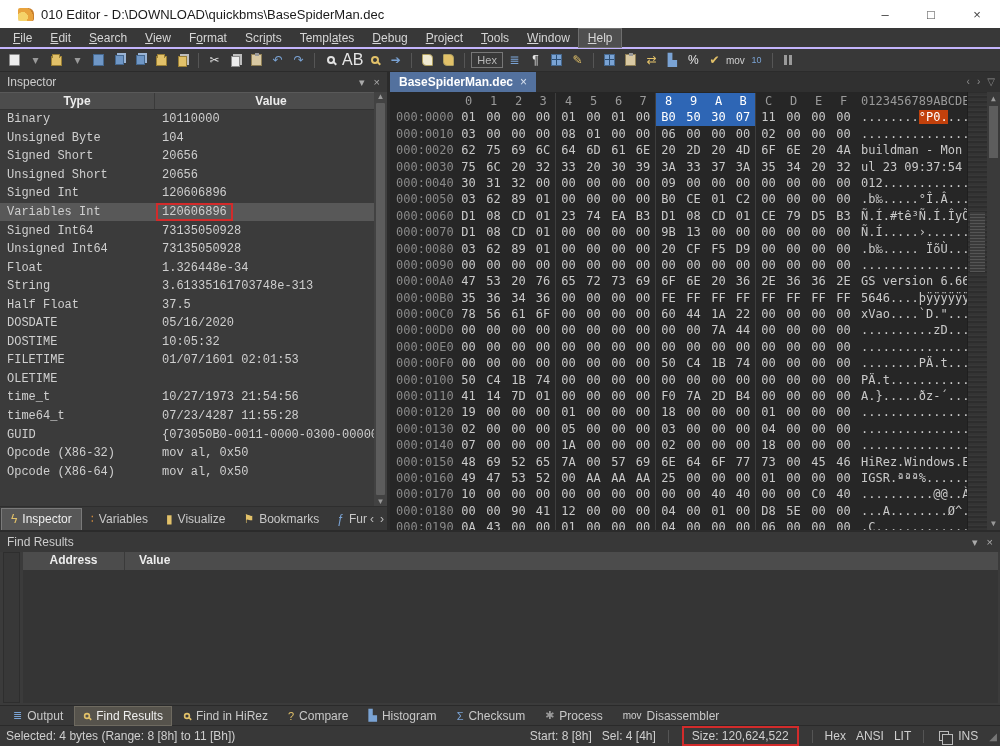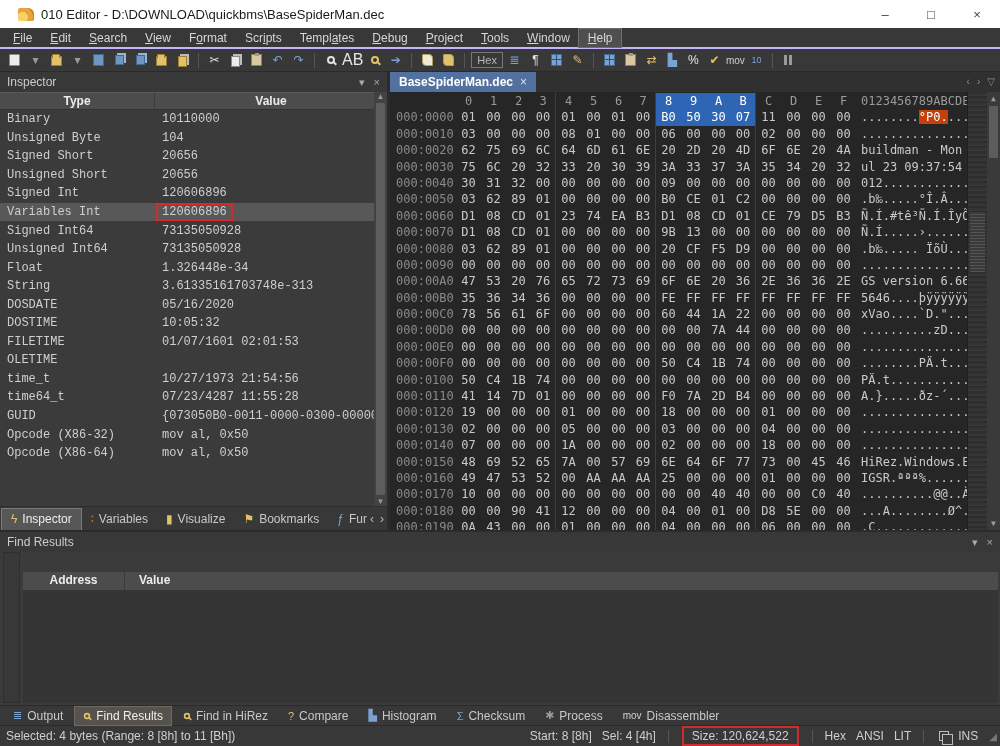--- a/index.html
+++ b/index.html
@@ -89,21 +89,21 @@
   .hexscroll { position:absolute; right:0; top:0; bottom:0; width:13px; background:#3a3a3a; font-size:8px; color:#999; text-align:center;}
   .hexscroll .thumb { position:absolute; top:14px; left:2px; width:9px; height:52px; background:#5d5d5d;}
   .hexscroll .up { position:absolute; top:2px; left:0; right:0;}
   .hexscroll .dn { position:absolute; bottom:2px; left:0; right:0;}
 
   
   .findresults { height:175px; background:#3b3b3b; border-top:2px solid #2b2b2b; display:flex; flex-direction:column;}
   .fr-body { flex:1; display:flex; padding:0 2px 2px 3px; }
   .fr-gutter { width:17px; background:#383838; border:1px solid #2e2e2e; margin-right:3px;}
   .fr-table { flex:1; display:flex; flex-direction:column; }
-  .fr-cols { height:18px; background:#4c4c4c; display:flex; font-weight:bold; color:#ececec;margin-top:20px;}
+  .fr-cols { height:18px; background:#4c4c4c; display:flex; font-weight:bold; color:#ececec;}
   .fr-col-addr { width:102px; text-align:center; border-right:1px solid #3a3a3a; line-height:17px;}
   .fr-col-val { width:120px; padding-left:14px; line-height:17px;}
   .fr-empty { flex:1; background:#353535; }
 
   
   .bottomtabs { height:20px; background:#383838; border-top:1px solid #2a2a2a; display:flex; align-items:center; gap:4px; padding:0 5px; }
   .btab { display:flex; align-items:center; gap:5px; padding:2px 8px; color:#c8c8c8; white-space:nowrap;}
   .btab.active { background:#56534c; outline:1px solid #6e6a60; color:#eee;}
   .btab .bicon { font-size:11px; }
 
@@ -277,20 +277,24 @@
             <span class="cell-type">Unsigned Int64</span>
             <span class="cell-value">73135050928</span>
           </div>
           <div class="insp-row">
             <span class="cell-type">Float</span>
             <span class="cell-value">1.326448e-34</span>
           </div>
           <div class="insp-row">
             <span class="cell-type">String</span>
             <span class="cell-value">3.61335161703748e-313</span>
+          </div>
+          <div class="insp-row">
+            <span class="cell-type">Half Float</span>
+            <span class="cell-value">37.5</span>
           </div>
           <div class="insp-row">
             <span class="cell-type">DOSDATE</span>
             <span class="cell-value">05/16/2020</span>
           </div>
           <div class="insp-row">
             <span class="cell-type">DOSTIME</span>
             <span class="cell-value">10:05:32</span>
           </div>
           <div class="insp-row">

